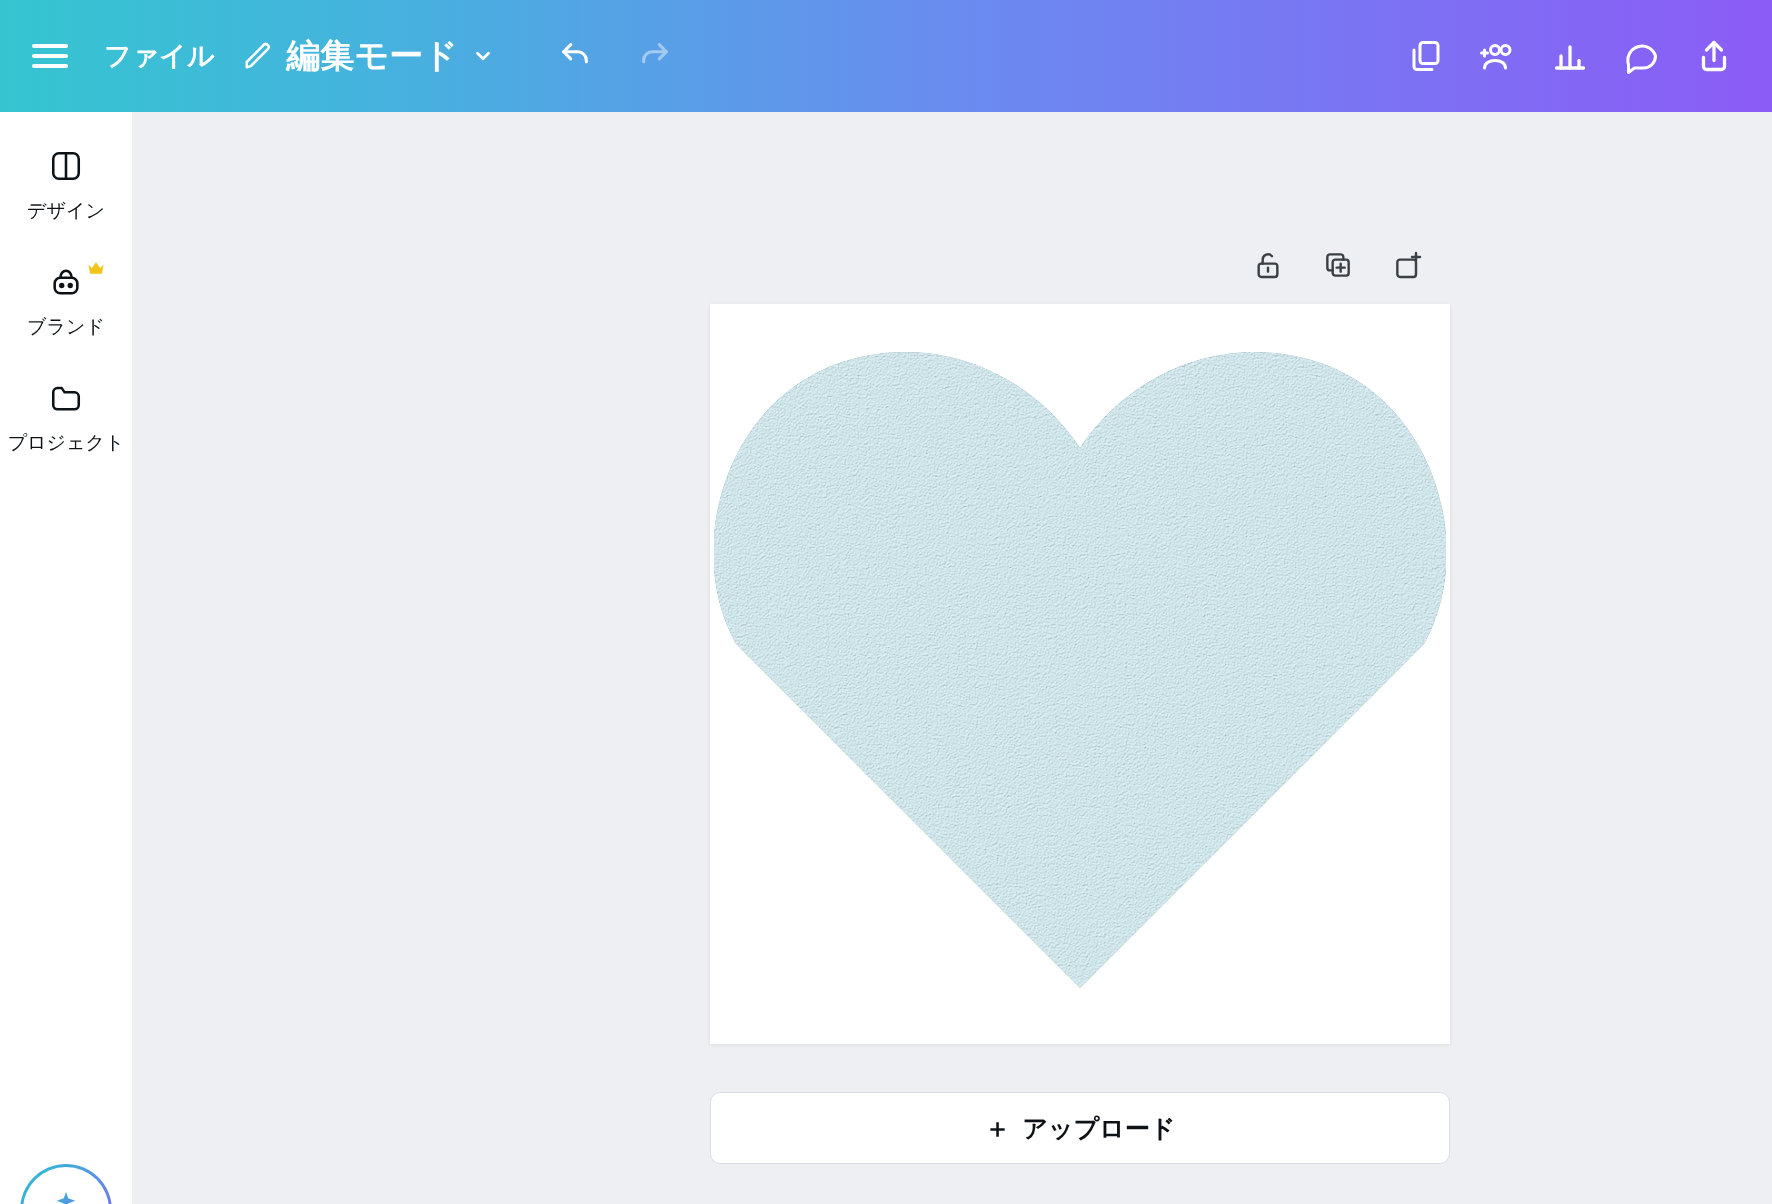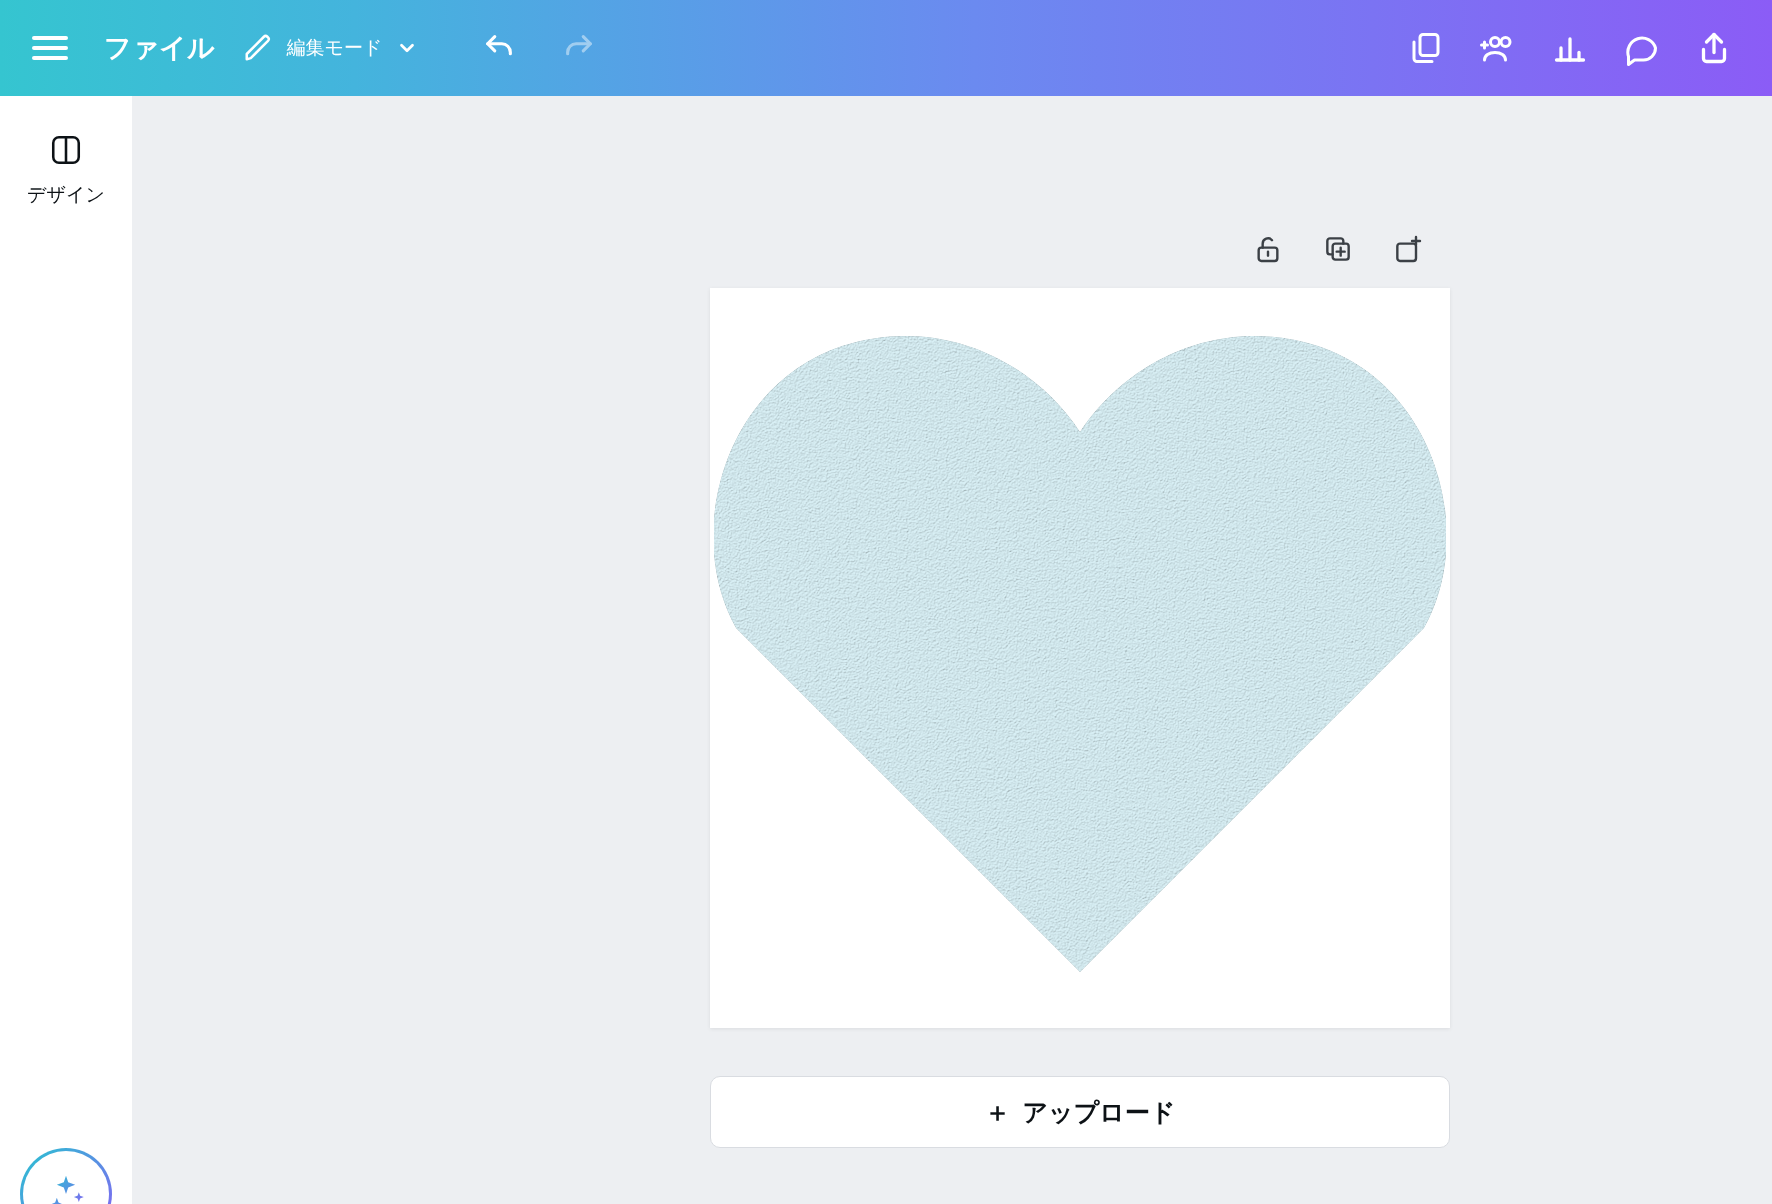--- a/index.html
+++ b/index.html
@@ -6,34 +6,34 @@
     body {
       font-family: -apple-system, BlinkMacSystemFont, "Segoe UI", "Hiragino Sans", "Yu Gothic", sans-serif;
       background: #edeff2;
       width: 1772px;
       height: 1204px;
       overflow: hidden;
     }
 
     
     .header {
-      height: 96px;
+      height: 112px;
       background: linear-gradient(90deg, #35c5d0 0%, #44b4dd 20%, #6b8af0 55%, #8b5cf6 100%);
       display: flex;
       align-items: center;
       padding: 0 24px;
       color: #fff;
     }
     .header-left { display:flex; align-items:center; gap:28px; }
     .header-right { margin-left:auto; display:flex; align-items:center; gap:36px; padding-right:16px; }
     .hamburger { display:flex; flex-direction:column; gap:6px; padding:8px; cursor:pointer; }
     .hamburger span { display:block; width:36px; height:4px; background:#fff; border-radius:2px; }
     .file-menu { font-size:27px; font-weight:600; cursor:pointer; }
     .edit-mode { display:flex; align-items:center; gap:14px; cursor:pointer; }
-    .edit-mode-label { font-size:19px; font-weight:400; }
+    .edit-mode-label { font-size:34px; font-weight:700; }
     .pencil-icon svg { width:30px; height:30px; display:block; }
     .chevron-down svg { width:22px; height:22px; display:block; }
     .history-btns { display:flex; align-items:center; gap:46px; margin-left:36px; }
     .history-btn svg { width:34px; height:34px; display:block; }
     .redo-btn { opacity:0.45; }
     .hdr-icon svg { width:36px; height:36px; display:block; }
     .hdr-icon { cursor:pointer; }
 
     
     .main { display:flex; height: calc(100% - 96px); }
@@ -222,23 +222,47 @@
         <svg viewBox="0 0 24 24" fill="none" stroke="#0d1216" stroke-width="1.8" stroke-linecap="round" stroke-linejoin="round">
             <rect x="3" y="3" width="18" height="18" rx="4"></rect>
             <line x1="12" y1="3" x2="12" y2="21"></line>
           </svg>
       </span>
       <span class="side-label">デザイン</span>
     </div>
 
 
 
-
-
-
+    <div class="side-item" style="position:relative;">
+      <span class="crown-badge">
+        <svg viewBox="0 0 24 24" fill="#f0c419">
+            <path d="M3 8l4 4 5-7 5 7 4-4-2 11H5L3 8z"></path>
+          </svg>
+      </span>
+      <span class="icon-wrap">
+        <svg viewBox="0 0 24 24" fill="none" stroke="#0d1216" stroke-width="1.8" stroke-linecap="round" stroke-linejoin="round">
+            <rect x="4" y="9" width="16" height="11" rx="4"></rect>
+            <circle cx="9" cy="14.5" r="1" fill="#0d1216"></circle>
+            <circle cx="15" cy="14.5" r="1" fill="#0d1216"></circle>
+            <path d="M8 9c0-3 2-5 4-5s4 2 4 5"></path>
+          </svg>
+      </span>
+      <span class="side-label">ブランド</span>
+    </div>
+
+
+
+    <div class="side-item">
+      <span class="icon-wrap">
+        <svg viewBox="0 0 24 24" fill="none" stroke="#0d1216" stroke-width="1.8" stroke-linecap="round" stroke-linejoin="round">
+            <path d="M3 8a3 3 0 0 1 3-3h3l2 3h7a3 3 0 0 1 3 3v6a3 3 0 0 1-3 3H6a3 3 0 0 1-3-3V8z"></path>
+          </svg>
+      </span>
+      <span class="side-label">プロジェクト</span>
+    </div>
 
     <div class="magic-btn">
       <svg viewBox="0 0 24 24">
           <defs>
             <linearGradient id="mg" x1="0" y1="0" x2="1" y2="1">
               <stop offset="0" stop-color="#27c4d0"></stop>
               <stop offset="1" stop-color="#8b5cf6"></stop>
             </linearGradient>
           </defs>
           <path fill="url(#mg)" d="M12 2l1.2 3.6L17 7l-3.8 1.4L12 12l-1.2-3.6L7 7l3.8-1.4L12 2zm7 9l.7 2 2 .7-2 .7-.7 2-.7-2-2-.7 2-.7.7-2zM7 14l.9 2.6L11 18l-3.1 1.4L7 22l-.9-2.6L3 18l3.1-1.4L7 14z"></path>

